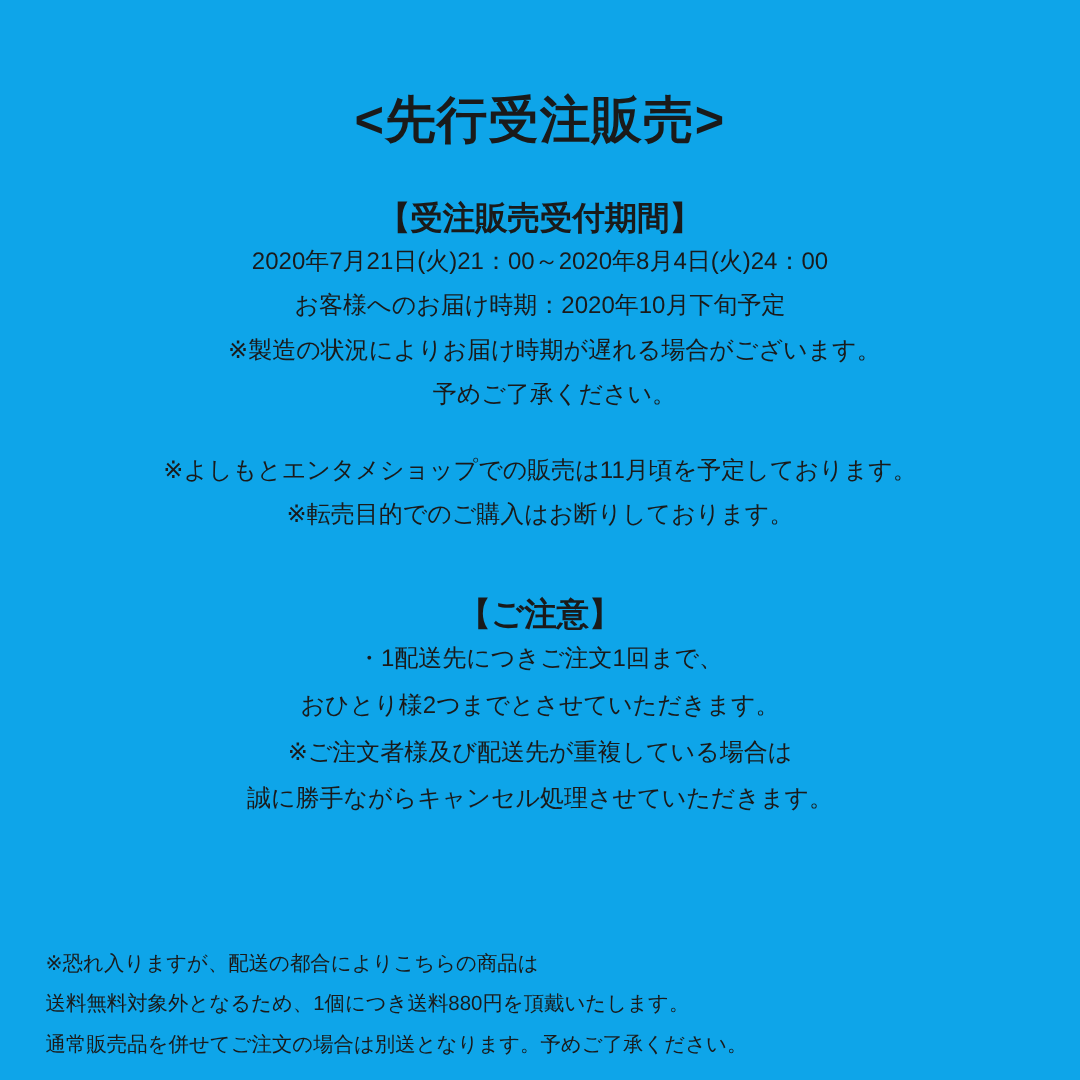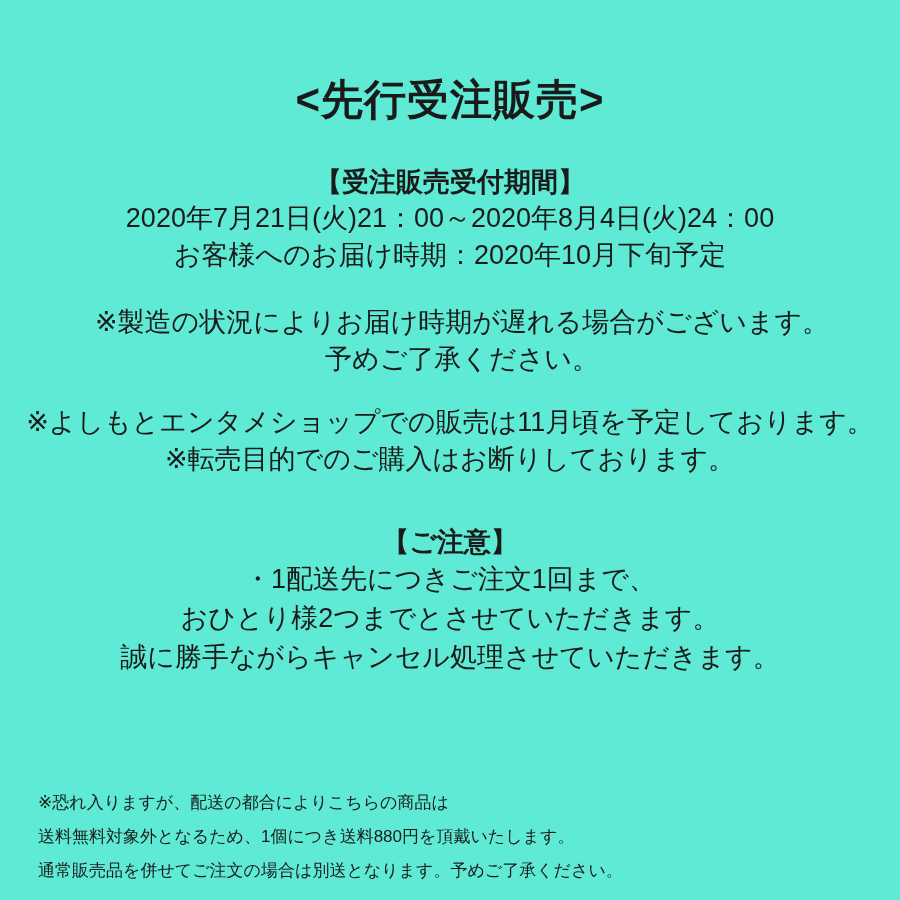--- a/index.html
+++ b/index.html
@@ -4,21 +4,21 @@
 <style>
   html, body {
     margin: 0;
     padding: 0;
     background: #ffffff;
   }
   .page {
     position: relative;
     width: 900px;
     height: 900px;
-    background: #5eead4;
+    background: #0ea5e9;
     color: #1a1a1a;
     font-family: "Liberation Sans", "DejaVu Sans", sans-serif;
     overflow: hidden;
   }
   .title {
     margin: 0;
     padding-top: 72px;
     font-size: 42px;
     font-weight: 600;
     text-align: center;
@@ -28,29 +28,28 @@
   .center-block {
     text-align: center;
     white-space: nowrap;
   }
   .heading {
     font-size: 27px;
     font-weight: 600;
     line-height: 36px;
   }
   .line {
-    font-size: 27px;
+    font-size: 20px;
     font-weight: 500;
     line-height: 37px;
   }
   .order-period {
     margin-top: 36px;
   }
   .delay-note {
-    margin-top: 30px;
     padding-left: 24px;
   }
   .sales-note {
     margin-top: 26px;
   }
   .caution {
     margin-top: 46px;
   }
   .caution .line {
     line-height: 39px;
@@ -88,20 +87,21 @@
 
   <section class="center-block sales-note">
     <div class="line">※よしもとエンタメショップでの販売は11月頃を予定しております。</div>
     <div class="line">※転売目的でのご購入はお断りしております。</div>
   </section>
 
   <section class="center-block caution">
     <div class="heading">【ご注意】</div>
     <div class="line">・1配送先につきご注文1回まで、</div>
     <div class="line">おひとり様2つまでとさせていただきます。</div>
+    <div class="line">※ご注文者様及び配送先が重複している場合は</div>
     <div class="line">誠に勝手ながらキャンセル処理させていただきます。</div>
   </section>
 
   <section class="shipping-notice">
     <div class="line">※恐れ入りますが、配送の都合によりこちらの商品は</div>
     <div class="line">送料無料対象外となるため、1個につき送料880円を頂戴いたします。</div>
     <div class="line">通常販売品を併せてご注文の場合は別送となります。予めご了承ください。</div>
   </section>
 
 </div>

